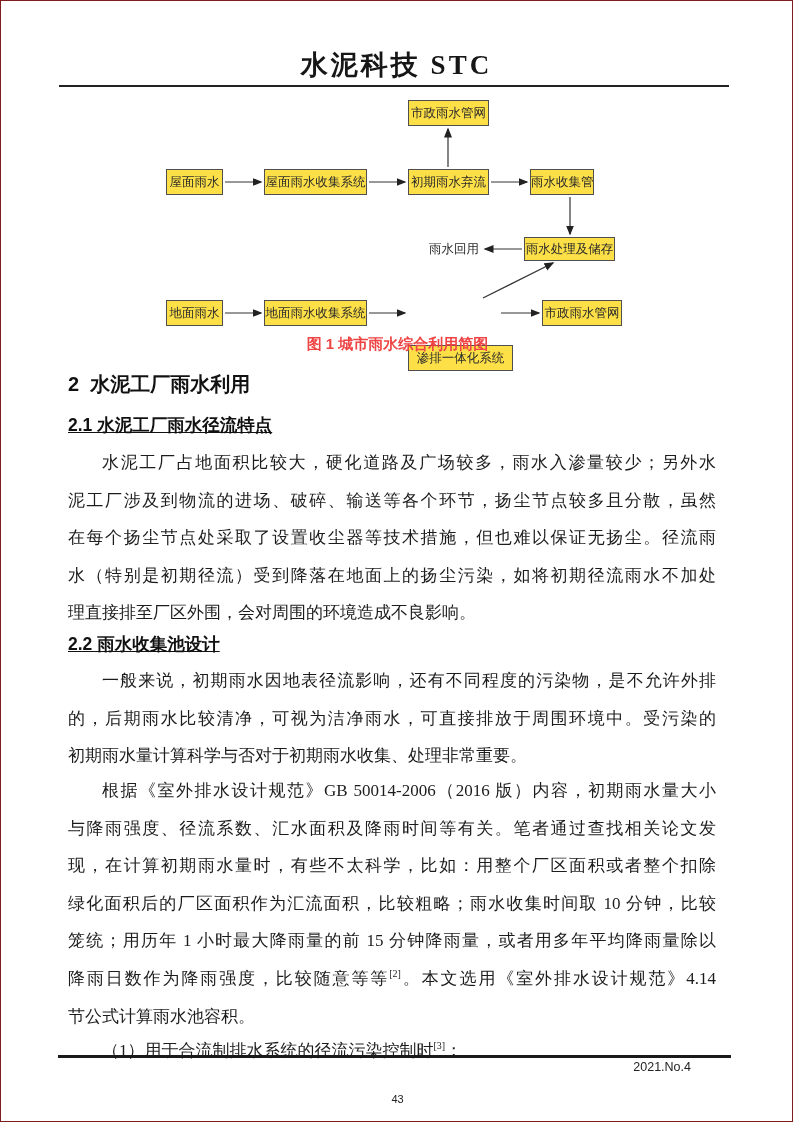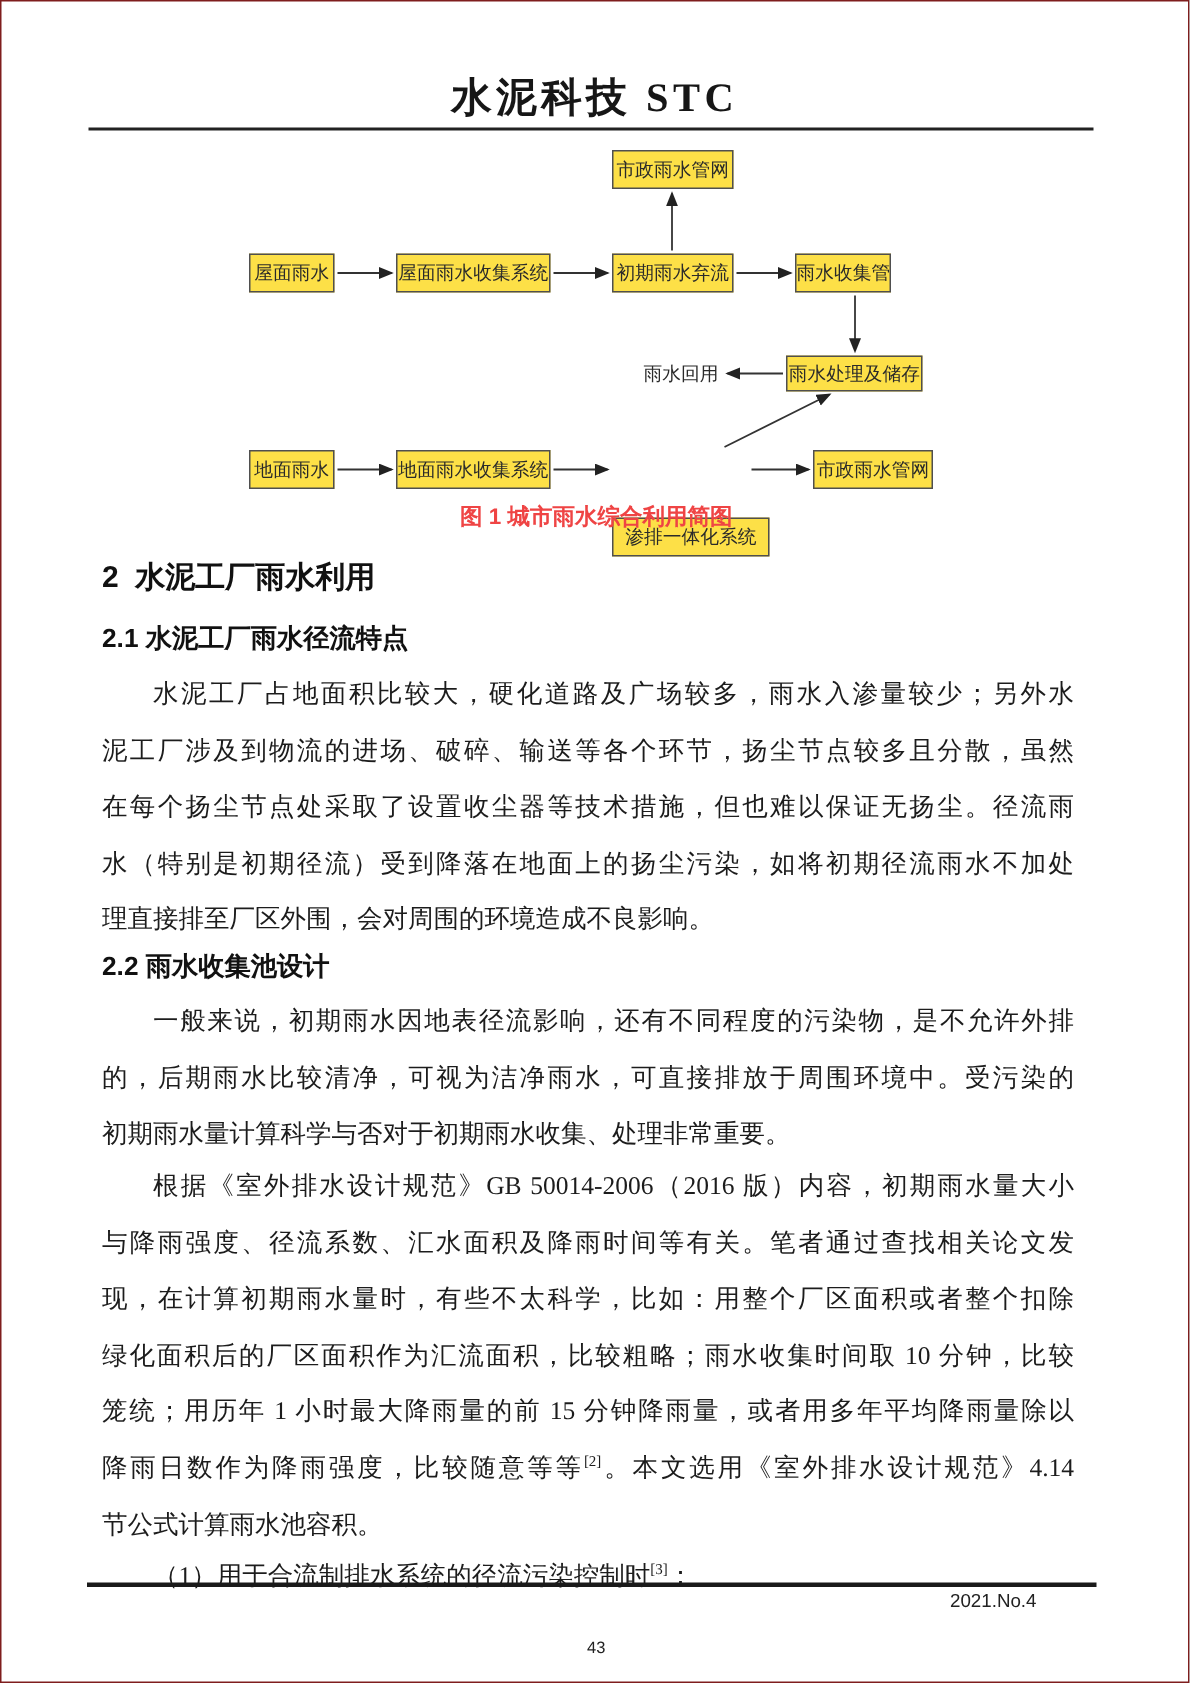--- a/index.html
+++ b/index.html
@@ -70,20 +70,21 @@
     font-size: 20px;
     white-space: pre-wrap;
     color: #111;
   }
   .h2 {
     font-family: "Liberation Sans", "DejaVu Sans", sans-serif;
     font-weight: bold;
     font-size: 17.5px;
     white-space: pre-wrap;
     color: #111;
+    text-decoration: underline;
   }
   .para { font-size: 17px; }
   .line {
     line-height: 37.6px;
     height: 37.6px;
     text-align: justify;
     text-align-last: justify;
     text-justify: inter-ideograph;
     white-space: nowrap;
   }

